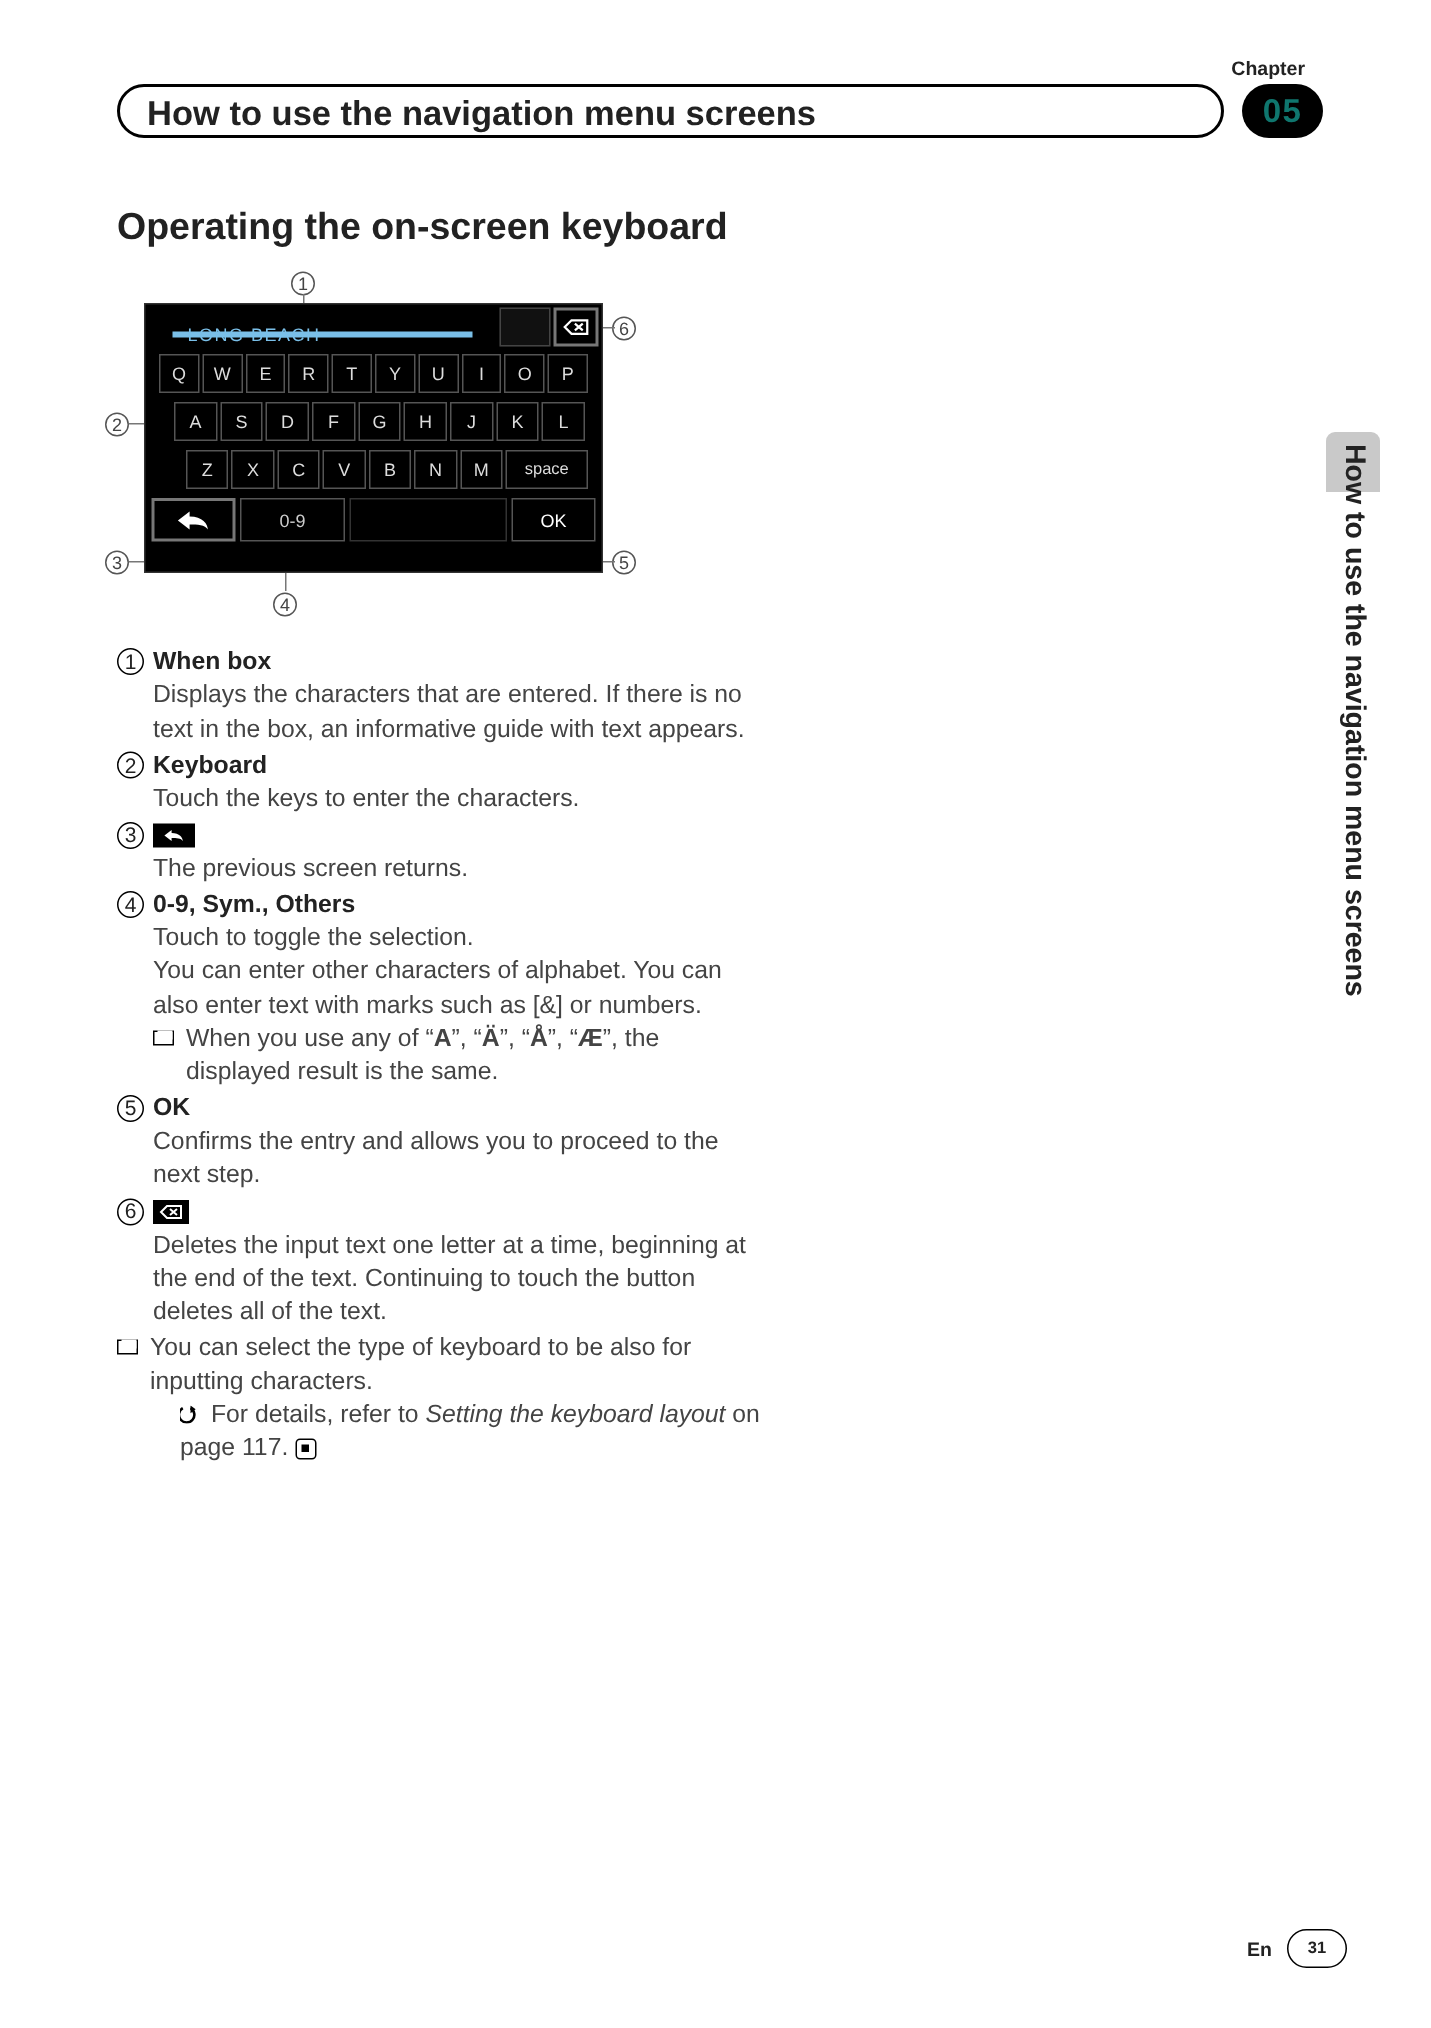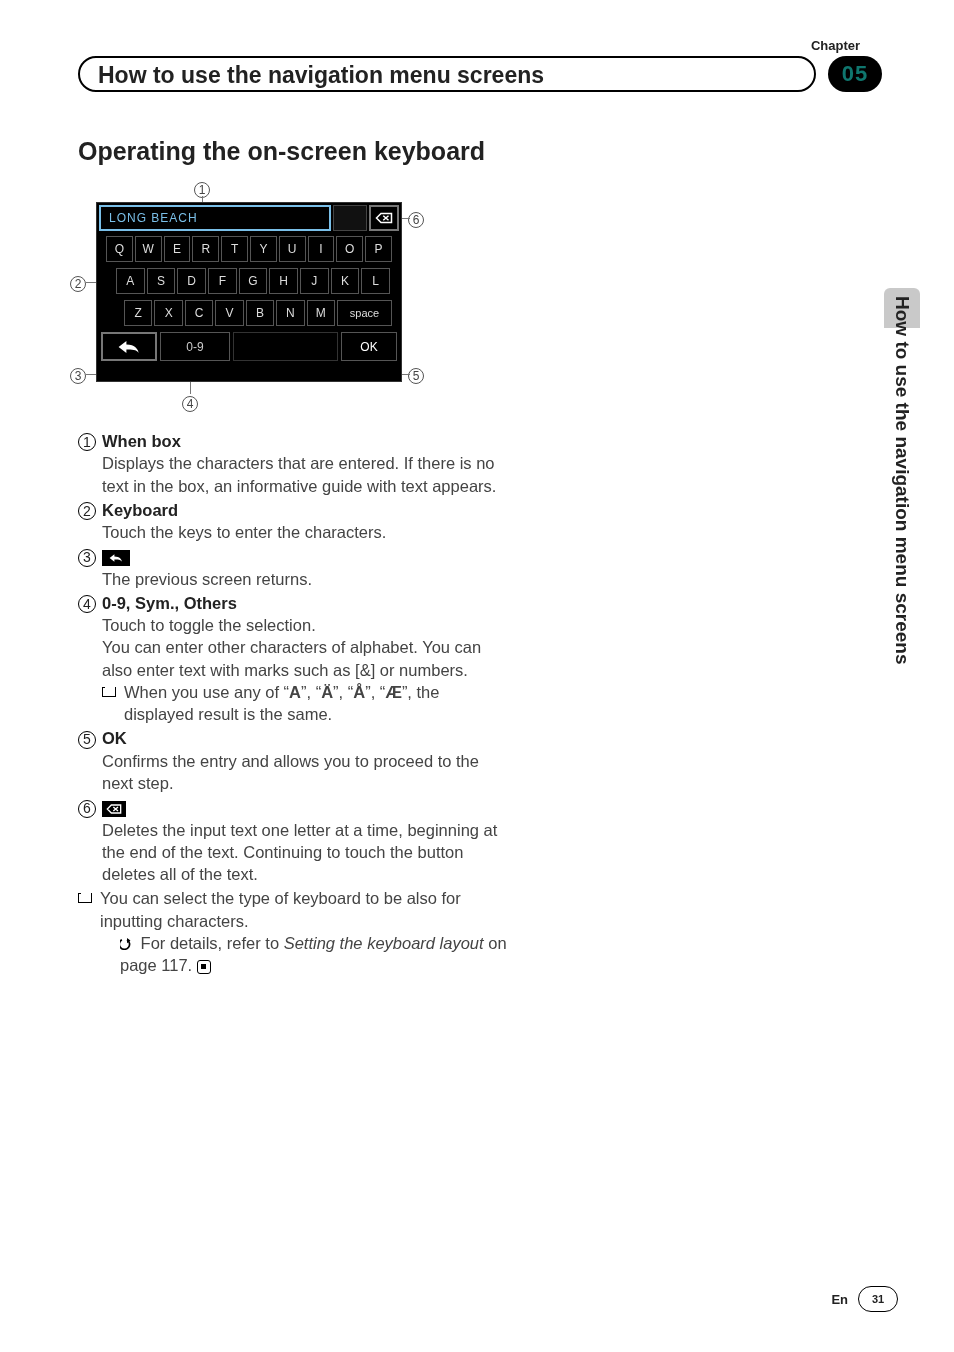--- a/index.html
+++ b/index.html
@@ -1,40 +1,40 @@
 <!DOCTYPE html>
 <html><head>
 <meta charset="utf-8">
 <style>
   * { margin: 0; padding: 0; box-sizing: border-box; }
   html, body { width: 954px; height: 1352px; background: #fff; font-family: Arial, Helvetica, sans-serif; color: #222; position: relative; }
 
   
   .header-wrap { position: absolute; left: 78px; top: 56px; width: 800px; }
-  .chapter-label { position: absolute; right: 18px; top: -18px; font-size: 13px; font-weight: bold; }
+  .chapter-label { position: absolute; right: 8px; top: -18px; font-size: 13px; font-weight: bold; }
   .chapter-badge { position: absolute; right: -4px; top: 0px; width: 54px; height: 36px; background: #000; border-radius: 18px; display: flex; align-items: center; justify-content: center; }
   .chapter-badge span { color: #0f766e; font-weight: bold; font-size: 22px; letter-spacing: 1px; }
   .header-pill { border: 2px solid #000; border-radius: 20px; padding: 4px 18px 2px 18px; display: inline-block; width: 738px; height: 36px; }
   .header-title { font-weight: 900; font-size: 23px; }
 
   
   .content { position: absolute; left: 78px; top: 136px; width: 430px; }
   .h2 { font-weight: 900; font-size: 25px; line-height: 1.2; margin-bottom: 14px; }
 
   
   .kb-figure { position: relative; width: 366px; height: 240px; margin-left: -4px; margin-bottom: 10px; }
   .callout-num { font-size: 12px; display: inline-flex; align-items:center; justify-content:center; width:16px; height:16px; border:1px solid #555; border-radius:50%; background:#fff; color:#444; }
   .callout-pos { position:absolute; }
   .tick-v { position:absolute; width:1px; background:#777; }
   .tick-h { position:absolute; height:1px; background:#777; }
 
   .kb-shell { position:absolute; left:22px; top:22px; width:306px; height:180px; background:#000; border:1px solid #333; }
   .kb-row { display:flex; gap:0; align-items:stretch; }
   .kb-topbar { height:30px; display:flex; }
-  .kb-textcell { flex:1; border:2px solid #7abfe8; margin:2px; display:flex; align-items:center; padding-left:8px;text-align:right; }
+  .kb-textcell { flex:1; border:2px solid #7abfe8; margin:18px; display:flex; align-items:center; padding-left:8px;text-align:right; }
   .kb-textcell span { color:#7abfe8; font-size:12px; letter-spacing:1px; }
   .kb-smallbox { width:34px; border:1px solid #444; margin:2px 2px 2px 0; background:#111; }
   .kb-delbox { width:30px; border:2px solid #777; margin:2px 2px 2px 0; background:#000; display:flex; align-items:center; justify-content:center; }
   .kb-delbox svg { width:18px; height:14px; }
   .kb-keysrow { height:32px; padding:2px 8px; }
   .key { flex:1; border:1px solid #555; margin:1px; color:#ddd; font-size:12px; display:flex; align-items:center; justify-content:center; background:#000; }
   .kb-keysrow.row2 { padding-left:18px; padding-right:10px; }
   .kb-keysrow.row3 { padding-left:26px; padding-right:8px; }
   .key.space { flex:2; font-size:11px; }
   .kb-bottom { height:36px; display:flex; padding:3px 4px 4px 4px; gap:3px; }

